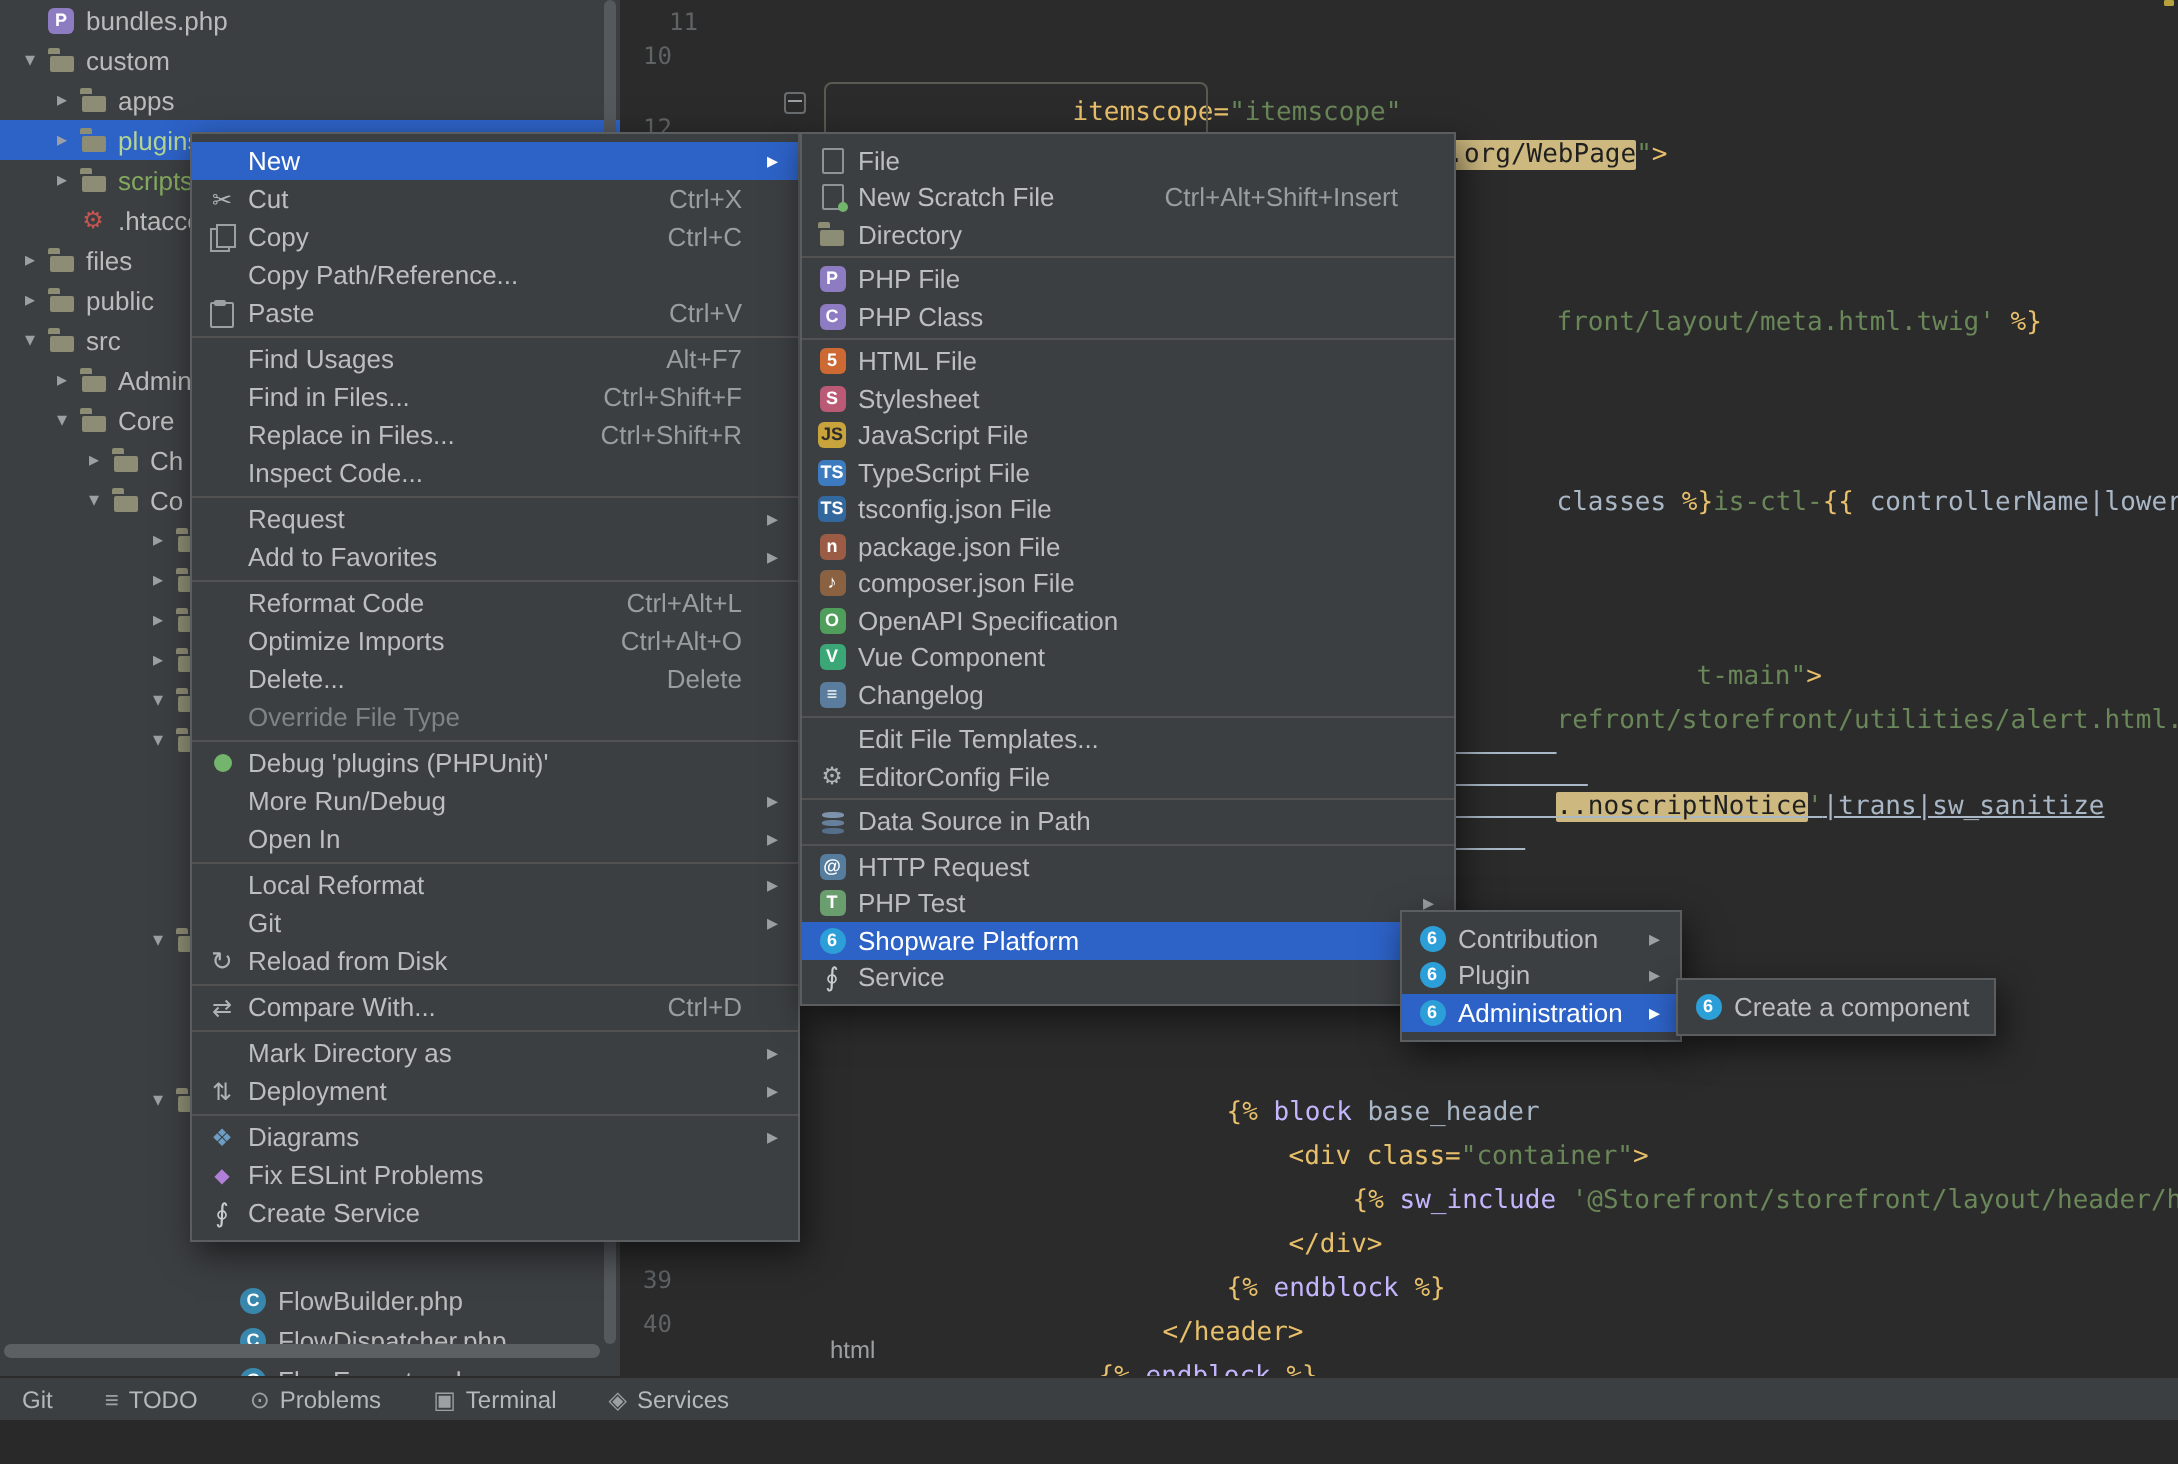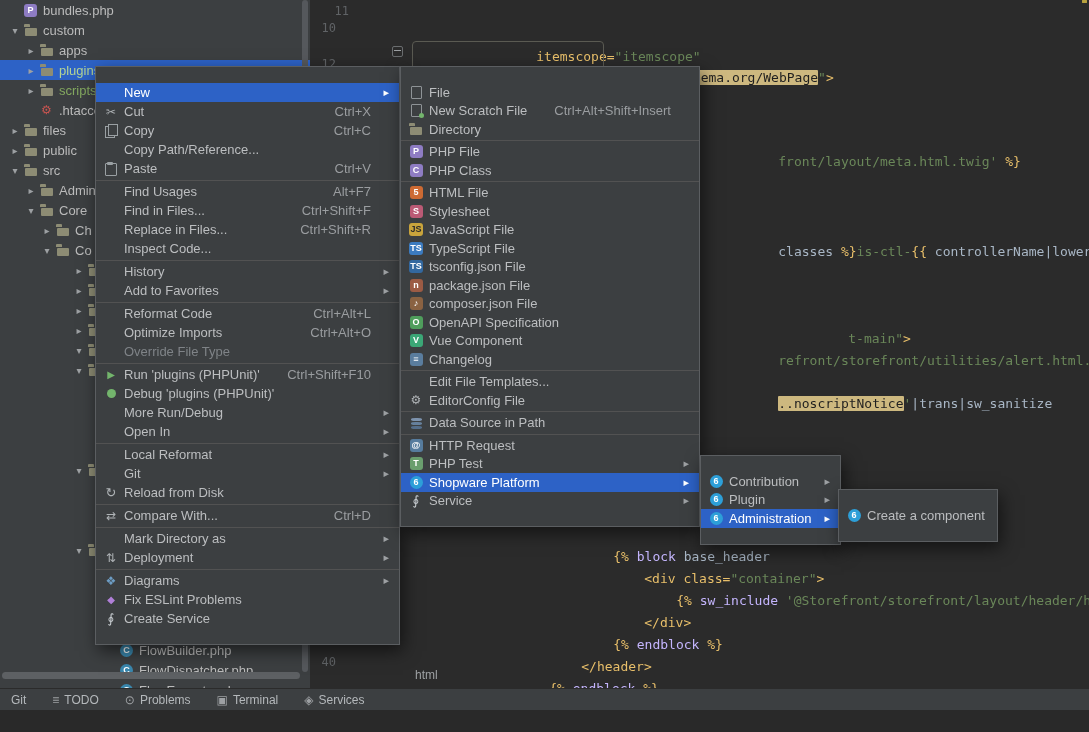--- a/index.html
+++ b/index.html
@@ -85,23 +85,23 @@
   .hl{background:#cdb87f;color:#1f1f1f;border-radius:1px}
   .fold-box{position:absolute;left:82px;top:46px;width:9px;height:9px;border:1px solid #6a6d6f;border-radius:2px}
   .fold-box::before{content:"";position:absolute;left:1px;right:1px;top:3px;height:1px;background:#9da0a3}
   .breadcrumb{position:absolute;left:105px;top:668px;font:12px "Liberation Sans",sans-serif;color:#9da0a3}
   .err-stripe{position:absolute;right:0;top:0;width:9px;height:688px}
   .err-stripe .mark{position:absolute;left:2px;width:5px;height:3px;border-radius:1px;background:#b8a23e}
   .err-stripe .m1{top:106}.err-stripe .m2{top:300}
 
   
   .menu{position:absolute;background:#3c3f41;border:1px solid #5b5e61;box-shadow:3px 6px 16px rgba(0,0,0,.55);
-        padding:16px 0;box-sizing:border-box;font-size:13px;color:#bcbec0}
+        padding:4px 0;box-sizing:border-box;font-size:13px;color:#bcbec0}
   .menu-context{left:95px;top:66px;width:305px;z-index:10}
-  .menu-new{left:400px;top:66px;width:300px;z-index:11}
+  .menu-new{left:400px;top:66px;width:328px;z-index:11}
   .menu-shopware{left:700px;top:455px;width:141px;z-index:12}
   .menu-admin{left:838px;top:489px;width:160px;z-index:13}
   .mi{position:relative;height:19px;display:flex;align-items:center;padding:0 10px 0 6px}
   .menu-new .mi,.menu-shopware .mi{height:18.5px}
   .mi .ico{width:18px;margin-right:0}
   .mi-label{margin-left:4px;white-space:nowrap}
   .mi-shortcut{margin-left:auto;color:#9a9da0;white-space:nowrap}
   .mi-arrow{width:10px;margin-left:8px;color:#9da0a3;font-size:11px;text-align:right}
   .mi-arrow.submenu::after{content:"▸"}
   .mi.selected{background:#2d62c6}
@@ -178,21 +178,21 @@
             
           <span data-name="code-token" class="str">t-main"</span><span data-name="code-token" class="tag">&gt;</span></span>
         </div>
 
         <div class="code-line" data-name="code-line" style="left: 390px; top: 305px;">
           <span>
             
           <span data-name="code-token" class="str">refront/storefront/utilities/alert.html.twig'</span></span>
         </div>
 
-        <div class="code-line" data-name="code-line" style="left: 390px; top: 348px;">
+        <div class="code-line" data-name="code-line" style="left: 390px; top: 348px; text-decoration: underline;">
           <span>
             
           <span data-name="code-token" class="hl">..noscriptNotice</span><span data-name="code-token" class="str">'</span><span data-name="code-token" class="var">|trans|sw_sanitize</span></span>
         </div>
 
         <div class="code-line" data-name="code-line" style="left: 225px; top: 501px;">
           <span>
             
           <span data-name="code-token" class="tag">{% </span><span data-name="code-token" class="kw">block </span><span data-name="code-token" class="var">base_header</span></span>
         </div>
@@ -517,21 +517,21 @@
 
       <div class="mi sep-after" data-name="menu-item-inspect-code">
         <span class="ico"></span>
         <span class="mi-label" data-name="menu-item-label">Inspect Code...</span>
         <span class="mi-shortcut" data-name="menu-item-shortcut"></span>
         <span class="mi-arrow" data-name="submenu-arrow-icon"></span>
       </div>
 
       <div class="mi" data-name="menu-item-refactor">
         <span class="ico"></span>
-        <span class="mi-label" data-name="menu-item-label">History</span>
+        <span class="mi-label" data-name="menu-item-label">Request</span>
         <span class="mi-shortcut" data-name="menu-item-shortcut"></span>
         <span class="mi-arrow submenu" data-name="submenu-arrow-icon"></span>
       </div>
 
       <div class="mi sep-after" data-name="menu-item-add-to-favorites">
         <span class="ico"></span>
         <span class="mi-label" data-name="menu-item-label">Add to Favorites</span>
         <span class="mi-shortcut" data-name="menu-item-shortcut"></span>
         <span class="mi-arrow submenu" data-name="submenu-arrow-icon"></span>
       </div>
@@ -543,34 +543,34 @@
         <span class="mi-arrow" data-name="submenu-arrow-icon"></span>
       </div>
 
       <div class="mi" data-name="menu-item-optimize-imports">
         <span class="ico"></span>
         <span class="mi-label" data-name="menu-item-label">Optimize Imports</span>
         <span class="mi-shortcut" data-name="menu-item-shortcut">Ctrl+Alt+O</span>
         <span class="mi-arrow" data-name="submenu-arrow-icon"></span>
       </div>
 
+      <div class="mi" data-name="menu-item-delete">
+        <span class="ico"></span>
+        <span class="mi-label" data-name="menu-item-label">Delete...</span>
+        <span class="mi-shortcut" data-name="menu-item-shortcut">Delete</span>
+        <span class="mi-arrow" data-name="submenu-arrow-icon"></span>
+      </div>
 
       <div class="mi disabled sep-after" data-name="menu-item-override-file-type">
         <span class="ico"></span>
         <span class="mi-label" data-name="menu-item-label">Override File Type</span>
         <span class="mi-shortcut" data-name="menu-item-shortcut"></span>
         <span class="mi-arrow" data-name="submenu-arrow-icon"></span>
       </div>
 
-      <div class="mi" data-name="menu-item-run-plugins">
-        <span class="ico" data-name="run-icon"></span>
-        <span class="mi-label" data-name="menu-item-label">Run 'plugins (PHPUnit)'</span>
-        <span class="mi-shortcut" data-name="menu-item-shortcut">Ctrl+Shift+F10</span>
-        <span class="mi-arrow" data-name="submenu-arrow-icon"></span>
-      </div>
 
       <div class="mi" data-name="menu-item-debug-plugins">
         <span class="ico" data-name="debug-icon"></span>
         <span class="mi-label" data-name="menu-item-label">Debug 'plugins (PHPUnit)'</span>
         <span class="mi-shortcut" data-name="menu-item-shortcut"></span>
         <span class="mi-arrow" data-name="submenu-arrow-icon"></span>
       </div>
 
       <div class="mi" data-name="menu-item-more-run-debug">
         <span class="ico"></span>

